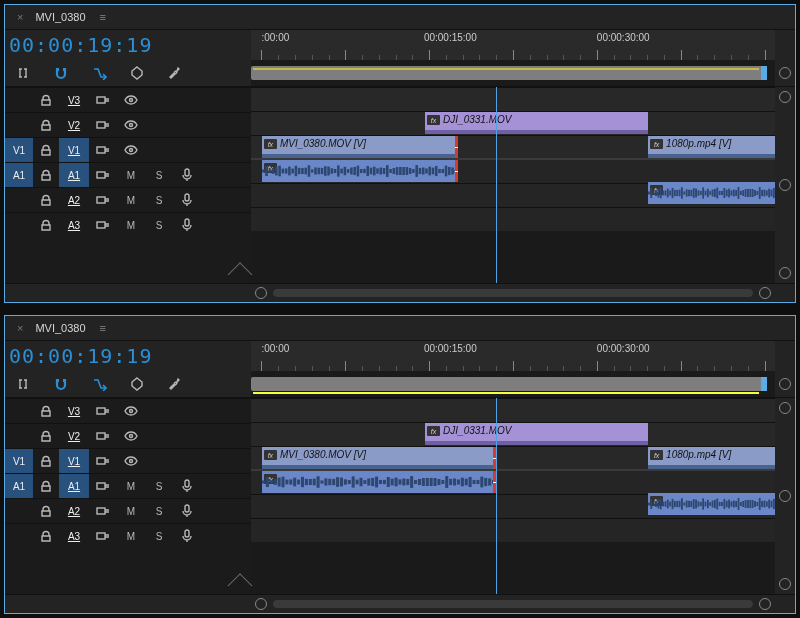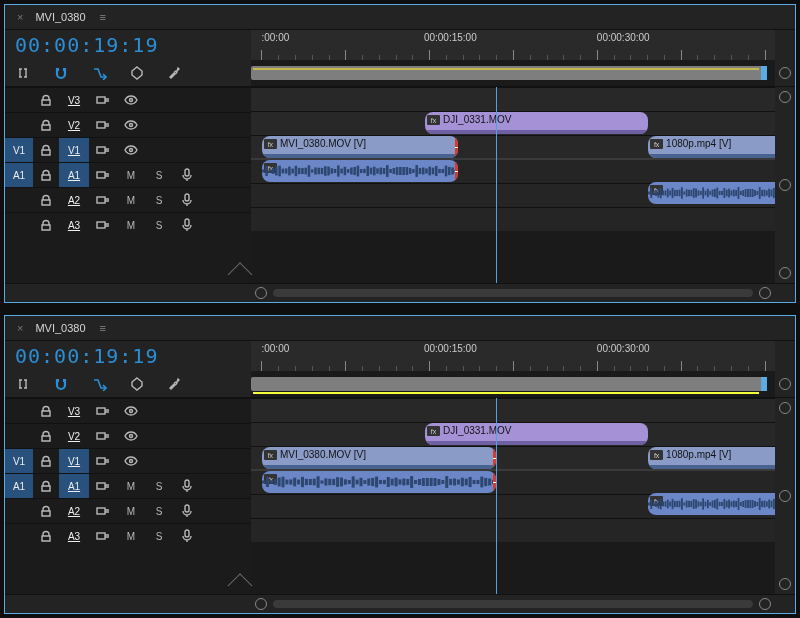--- a/index.html
+++ b/index.html
@@ -38,21 +38,21 @@
     display:flex;flex-direction:column;
     position:relative;overflow:hidden;
   }
 
   .panel-tabbar{height:24px;background:var(--panel2);display:flex;align-items:center;padding:0 8px;gap:2px;font-size:11px;}
   .tab-x{color:#777;padding:0 4px;cursor:default;}
   .tab-name{color:#d6d6d6;padding:2px 6px;}
   .hamburger{margin-left:6px;color:#888;}
 
   .hdr-row{display:flex;height:30px;border-top:1px solid #111;}
-  .hdr-left{width:246px;display:flex;align-items:center;padding:0 10px;box-sizing:border-box;background:var(--panel2);}
+  .hdr-left{width:246px;display:flex;align-items:center;padding:0 4px;box-sizing:border-box;background:var(--panel2);}
   .timecode{font-family:Menlo,Consolas,monospace;font-size:20px;letter-spacing:1px;color:var(--tc-blue);}
 
   .hdr-right{flex:1;position:relative;background:var(--panel2);}
 
   .ruler{flex:1;position:relative;background:var(--ruler);height:30px;overflow:hidden;}
   .ruler-labels{position:absolute;left:0;right:0;top:2px;font-size:10px;color:#ccc;display:flex;}
   .ruler-tick-label{position:absolute;top:0;transform:translateX(0);white-space:nowrap;}
   .ruler-ticks{position:absolute;left:0;right:0;bottom:0;height:12px;display:flex;}
   .tick-major{position:absolute;bottom:0;width:1px;height:10px;background:#888;}
   .tick-minor{position:absolute;bottom:0;width:1px;height:5px;background:#555;}
@@ -84,21 +84,21 @@
   .th-tog{width:28px;height:100%;display:flex;align-items:center;justify-content:center;color:var(--icon);}
   .th-tog.dim{color:#555;}
   .th-spacer{flex:1;}
 
   .track-lanes{flex:1;position:relative;background:#1a1a1a;}
   .lane{position:absolute;left:0;right:20px;height:24px;}
   .lane.v{background:var(--track-even);}
   .lane.a{background:#252525;}
   .lane .sep{position:absolute;left:0;right:0;top:0;height:1px;background:#111;}
 
-  .clip{position:absolute;height:22px;top:1px;overflow:hidden;border-radius:8px;}
+  .clip{position:absolute;height:22px;top:1px;overflow:hidden;border-radius:0;font-style:italic;}
   .clip-vid{background:var(--clip-video);}
   .clip-vid .bar{height:4px;background:#48638f;position:absolute;left:0;right:0;bottom:0;}
   .clip-purple{background:var(--clip-purple);}
   .clip-purple .bar{background:#6f5fa3;}
   .clip-aud{background:var(--clip-audio);position:relative;}
   .clip-label{position:absolute;left:18px;top:2px;font-size:10px;color:#111;white-space:nowrap;}
   .clip-fx{position:absolute;left:2px;top:3px;width:13px;height:10px;background:#333;border-radius:1px;font-size:7px;color:#ccc;display:flex;align-items:center;justify-content:center;}
   .clip-redmark{position:absolute;right:0;top:0;bottom:0;width:3px;background:linear-gradient(#d63a2a,#d63a2a 50%,#fff 50%,#fff 55%,#d63a2a 55%);}
 
   .waveform{position:absolute;left:0;right:0;top:0;bottom:0;display:flex;align-items:center;}

